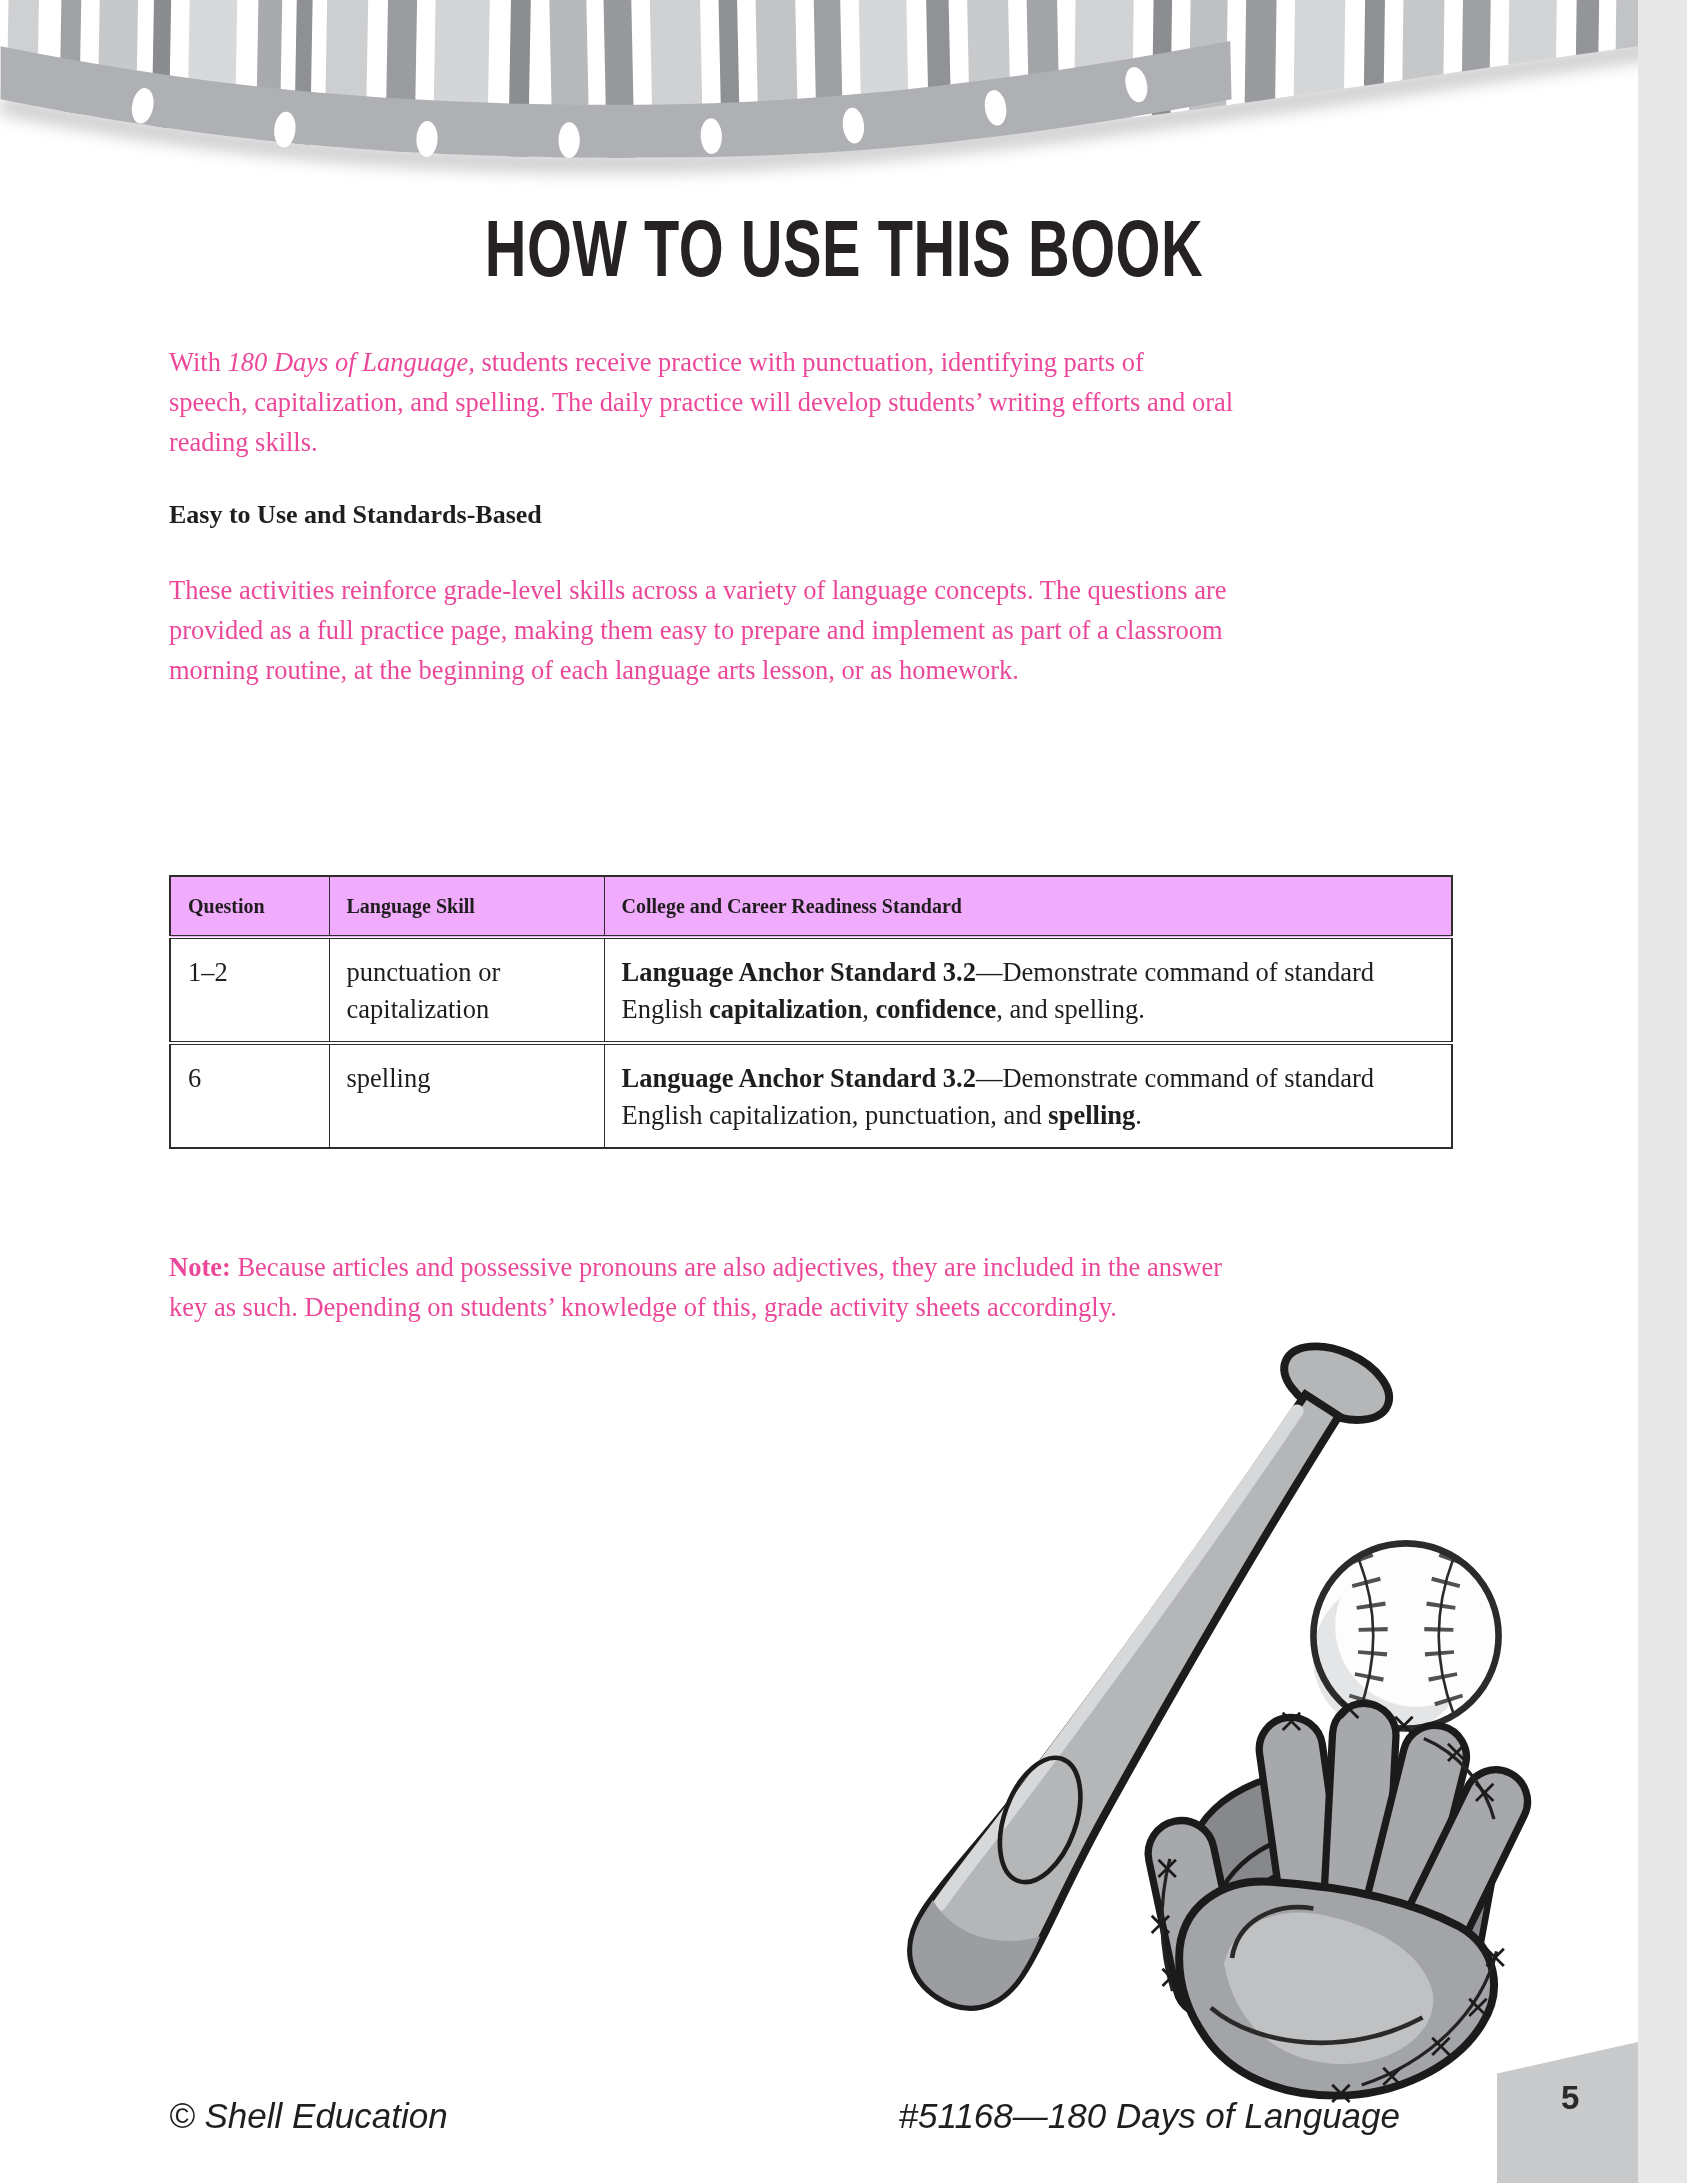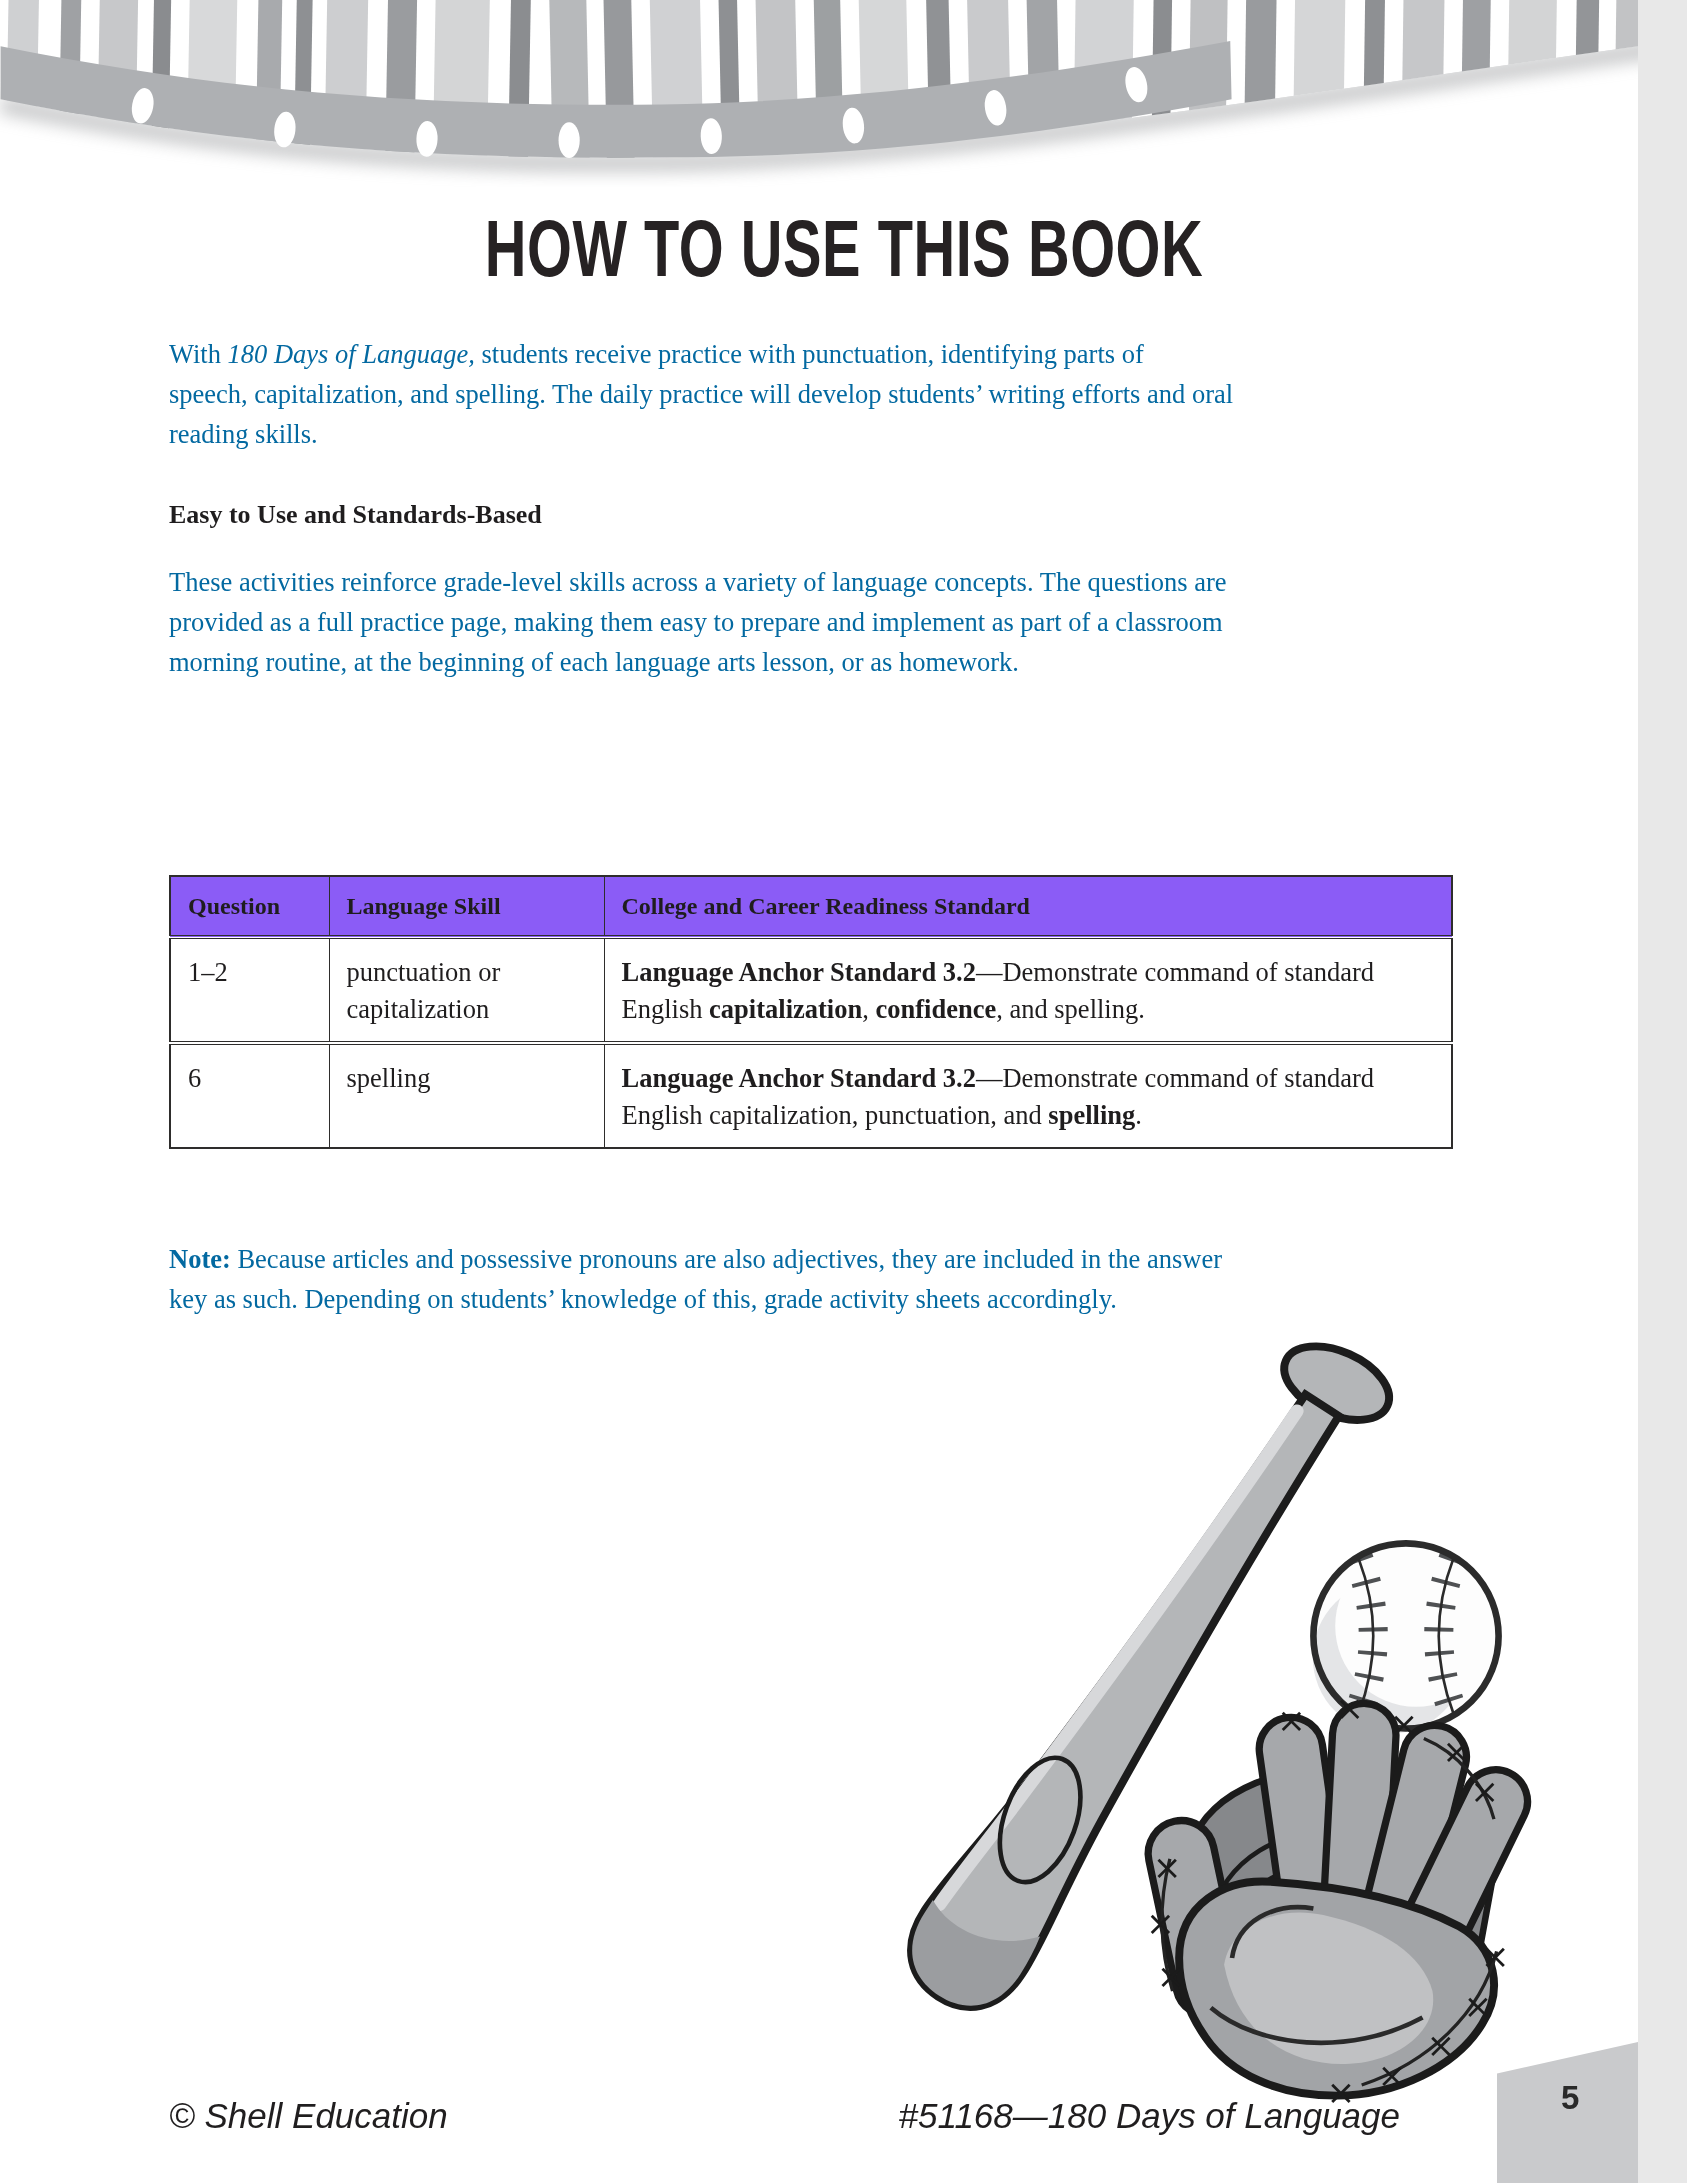--- a/index.html
+++ b/index.html
@@ -13,40 +13,40 @@
   
   #title{
     left:169px;top:206px;width:1350px;text-align:center;
     font-family:"Liberation Sans",sans-serif;font-weight:bold;
     font-size:74px;letter-spacing:0.7px;color:#262223;
     transform:scale(0.78,1.08);transform-origin:50% 50%;white-space:nowrap;
   }
   
   .para{
     left:169px;width:1389px;font-size:26.5px;line-height:40px;
-    white-space:pre-line;color:#0369a1;
+    white-space:pre-line;color:#ec4899;margin-top:8px;
   }
   #p1{top:334px;}
   #h2{
     left:169px;top:500px;font-size:26px;font-weight:bold;color:#1f1d1e;
   }
   #p2{top:562px;}
   #p3{top:715px;}
   #note{top:1239px;width:1363px;}
   
   #tablewrap{left:169px;top:875px;width:1283px;}
   table{
     border-collapse:collapse;width:1283px;table-layout:fixed;
     font-size:26.5px;line-height:37px;color:#1f1d1e;
   }
   table,td,th{border:1.3px solid #2e2d2c;}
   table{border-width:2.6px;}
   thead th{
-    background:#8b5cf6;text-align:left;font-weight:bold;
-    padding:10.6px 6.6px 10.6px 17px;height:32px;vertical-align:middle;font-size:24px;margin-left:24px;
+    background:#f0abfc;text-align:left;font-weight:bold;
+    padding:10.6px 6.6px 10.6px 17px;height:32px;vertical-align:middle;font-size:20px;margin-left:24px;
   }
   tbody td{
     vertical-align:top;padding:14.6px 6.6px 13.2px 17px;
     border-top:4.6px double #2e2d2c;
   }
   tbody tr{height:99px;margin-left:20px;}
   col.c1{width:159px;}col.c2{width:275px;}col.c3{width:848px;}
   
   .footer{
     top:2096px;font-family:"Liberation Sans",sans-serif;font-style:italic;

